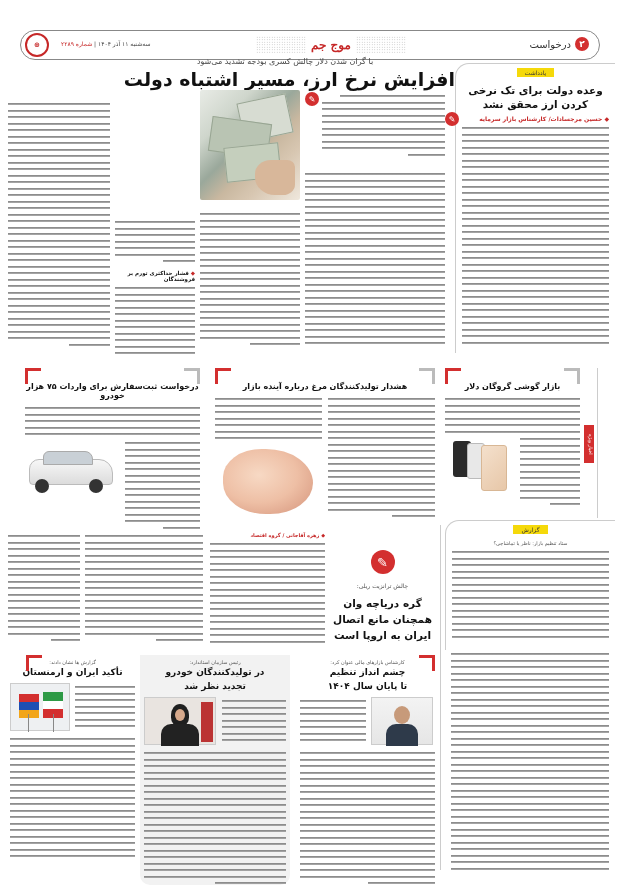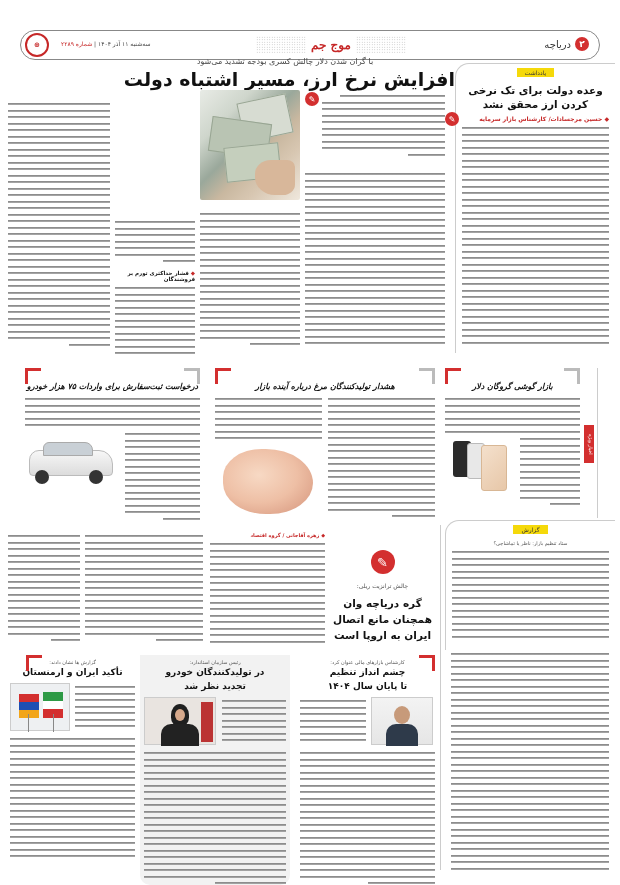--- a/index.html
+++ b/index.html
@@ -24,21 +24,21 @@
 
   .side-box { left: 455px; top: 63px; width: 160px; height: 290px; border-top: 1px solid #ccc; border-left: 1px solid #ccc; border-radius: 14px 0 0 0; }
   .yellow-tag { background: #f5d90a; font-size: 6px; padding: 1px 8px; color: #333; display: inline-block; }
   .side-title { font-size: 10.5px; font-weight: bold; color: #111; text-align: center; line-height: 14px; }
   .byline { font-size: 6px; color: #c62828; font-weight: bold; }
 
   .photo-money { left: 200px; top: 90px; width: 100px; height: 110px; background:
       linear-gradient(135deg, #e8ebe6 0%, #cfd6cc 25%, #9aa89b 45%, #c9b8a0 60%, #d8c7b2 75%, #efe8dd 100%); border-radius: 2px; }
   .photo-money .bill { position: absolute; background: #b9c4b3; border: 1px solid #98a593; }
   .red-circle { width: 14px; height: 14px; border-radius: 50%; background: #d32f2f; display: flex; align-items: center; justify-content: center; color: #fff; font-size: 8px; }
-  .card-title { font-size: 8px; font-weight: bold; color: #111; text-align: center; font-style: italic; }
+  .card-title { font-size: 8px; font-weight: bold; color: #111; text-align: center; }
   .corner-red { position: absolute; width: 16px; height: 16px; border-top: 3px solid #d32f2f; border-right: 3px solid #d32f2f; }
   .corner-red-l { position: absolute; width: 16px; height: 16px; border-top: 3px solid #d32f2f; border-left: 3px solid #d32f2f; }
   .corner-grey-r { position: absolute; width: 16px; height: 16px; border-top: 3px solid #bbb; border-right: 3px solid #bbb; }
   .phone { position: absolute; width: 18px; height: 36px; border-radius: 3px; }
   .car { position: absolute; width: 90px; height: 45px; }
   .chicken { position: absolute; background: radial-gradient(ellipse at 40% 40%, #f7d9c4 0%, #eebfa5 50%, #d99b82 90%); border-radius: 45% 55% 50% 50%; }
 
   .vertical-tag { left: 584px; top: 425px; width: 10px; height: 38px; background: #d32f2f; color: #fff; font-size: 5px; writing-mode: vertical-rl; text-align: center; }
 
   .tile { position: absolute; top: 655px; height: 230px; }
@@ -46,21 +46,21 @@
   .tile-title { font-size: 9px; font-weight: bold; color: #111; text-align: center; line-height: 14px; }
   .portrait { position: absolute; border: 1px solid #ccc; }
   .vline { position: absolute; width: 1px; background: #ccc; }
 </style>
 </head>
 <body>
 
 <div class="abs masthead">
   <div class="abs mh-section">
     <span class="page-num">۲</span>
-    <span>دریاچه</span>
+    <span>درخواست</span>
   </div>
   <div class="abs mh-logo">
     <div class="dots"></div>
     <span class="brand">موج جم</span>
     <div class="dots"></div>
   </div>
   <div class="abs mh-date">
     <span>سه‌شنبه ۱۱ آذر ۱۴۰۴</span> |
     <span class="red">شماره ۲۲۸۹</span>
   </div>

